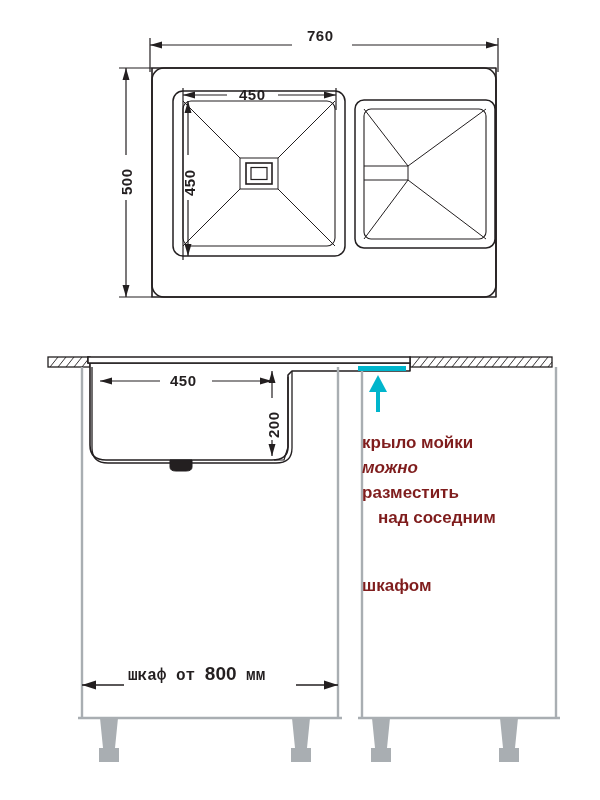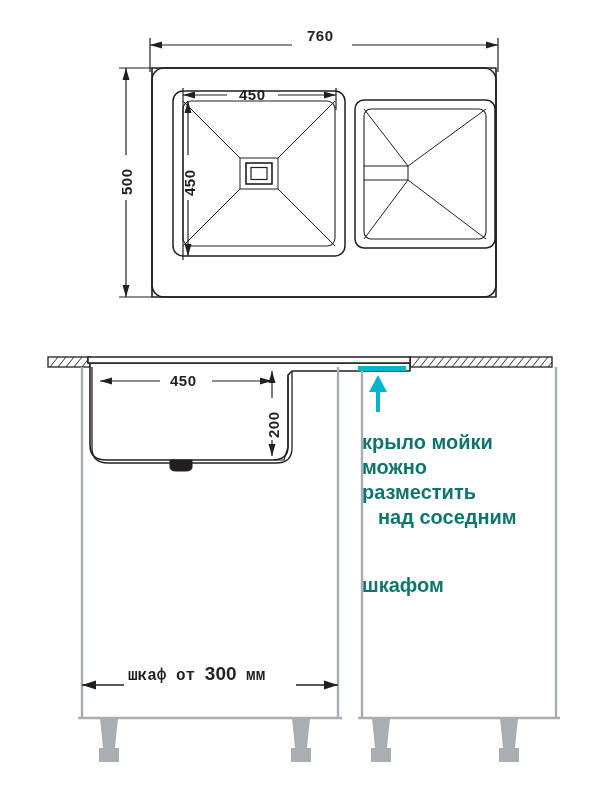--- a/index.html
+++ b/index.html
@@ -34,23 +34,23 @@
     letter-spacing: 0.5px;
     white-space: nowrap;
   }
   .dim-text.vert {
     transform-origin: 0 0;
     transform: rotate(-90deg);
   }
   .note-text {
     position: absolute;
     font-family: "Liberation Sans", sans-serif;
-    font-size: 20px;
+    font-size: 17px;
     font-weight: 700;
-    color: #0f766e;
+    color: #7f1d1d;
     line-height: 25px;
     white-space: nowrap;
   }
   .cab-text {
     position: absolute;
     font-family: "Liberation Sans", sans-serif;
     font-weight: 700;
     color: #231f20;
     white-space: nowrap;
   }
@@ -235,22 +235,22 @@
 
   <div class="dim-text" style="left:239px; top:86px;">450</div>
 
   <div class="dim-text vert" style="left:181px; top:196px;">450</div>
 
   <div class="dim-text" style="left:170px; top:372px;">450</div>
 
   <div class="dim-text vert" style="left:265px; top:438px;">200</div>
 
   <div class="note-text" style="left:362px; top:430px;">крыло мойки</div>
-  <div class="note-text" style="left:362px; top:455px;">можно</div>
+  <div class="note-text" style="left:362px; top:455px;font-style:italic;">можно</div>
   <div class="note-text" style="left:362px; top:480px;">разместить</div>
   <div class="note-text" style="left:362px; top:505px;padding-left:16px;">над соседним</div>
   <div class="note-text" style="left:362px; top:530px;margin-top:43px;">шкафом</div>
 
   <div class="cab-text" style="left:128px; top:663px;">
-    <span class="small">шкаф от </span><span class="big">300</span><span class="small"> мм</span>
+    <span class="small">шкаф от </span><span class="big">800</span><span class="small"> мм</span>
   </div>
 
 </div>
 
 </body></html>

